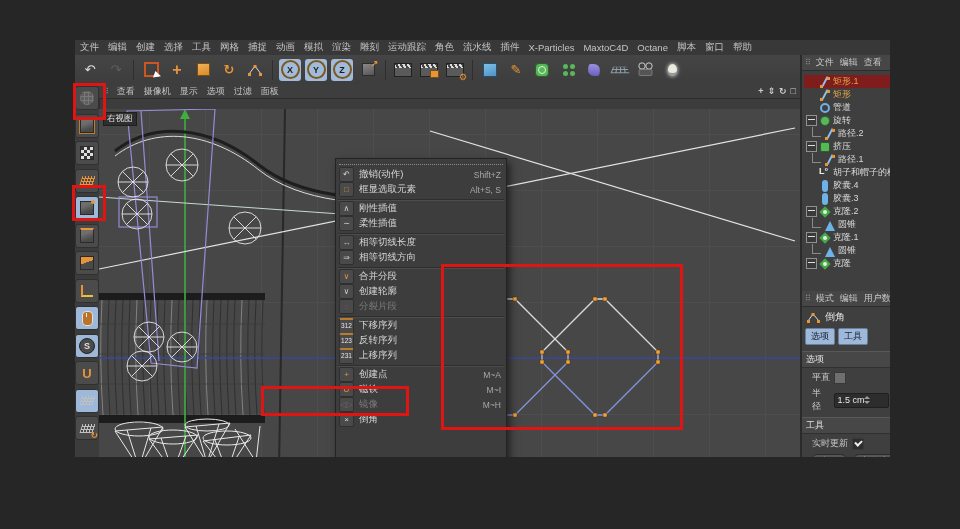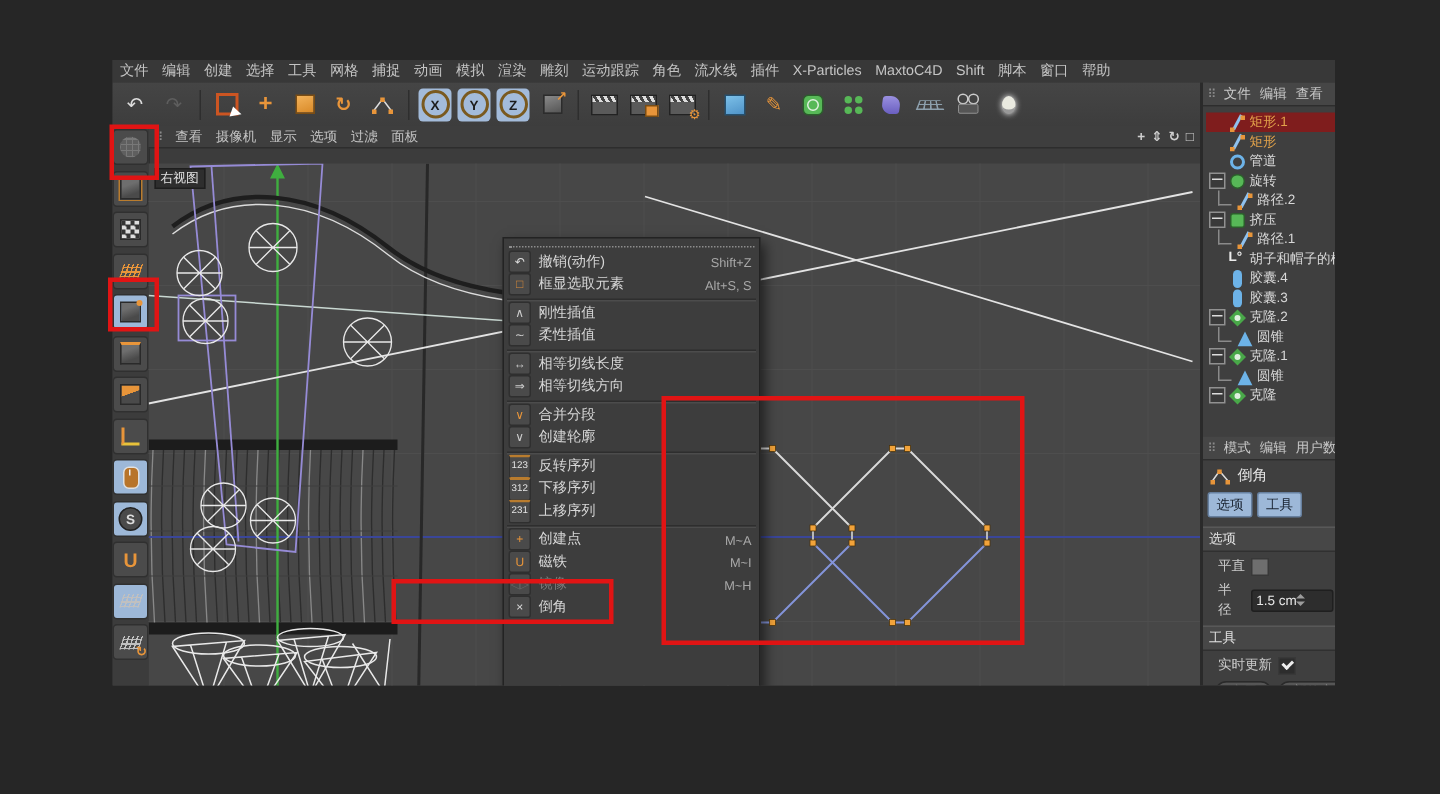--- a/index.html
+++ b/index.html
@@ -172,21 +172,21 @@
       <span class="mi">动画</span>
       <span class="mi">模拟</span>
       <span class="mi">渲染</span>
       <span class="mi">雕刻</span>
       <span class="mi">运动跟踪</span>
       <span class="mi">角色</span>
       <span class="mi">流水线</span>
       <span class="mi">插件</span>
       <span class="mi">X-Particles</span>
       <span class="mi">MaxtoC4D</span>
-      <span class="mi">Shift</span>
+      <span class="mi">Octane</span>
       <span class="mi">脚本</span>
       <span class="mi">窗口</span>
       <span class="mi">帮助</span>
     </div>
 
   <div class="toolbar">
     <div class="tool">
         <span class="g" style="color:#ddd">↶</span>
       </div>
     <div class="tool">
@@ -611,28 +611,32 @@
         </div>
         <div class="ctx-sep"></div>
         <div class="ctx-row">
           <span class="ctx-icon" style="color: rgb(232, 149, 58);">∨</span>
           <span class="ctx-label">合并分段</span>
         </div>
         <div class="ctx-row">
           <span class="ctx-icon" style="color: rgb(204, 204, 204);">∨</span>
           <span class="ctx-label">创建轮廓</span>
         </div>
+        <div class="ctx-row disabled">
+          <span class="ctx-icon" style="color: rgb(102, 102, 102);">::</span>
+          <span class="ctx-label">分裂片段</span>
+        </div>
         <div class="ctx-sep"></div>
+        <div class="ctx-row">
+          <span class="ctx-icon num">312</span>
+          <span class="ctx-label">下移序列</span>
+        </div>
         <div class="ctx-row">
           <span class="ctx-icon num">123</span>
           <span class="ctx-label">反转序列</span>
-        </div>
-        <div class="ctx-row">
-          <span class="ctx-icon num">312</span>
-          <span class="ctx-label">下移序列</span>
         </div>
         <div class="ctx-row">
           <span class="ctx-icon num">231</span>
           <span class="ctx-label">上移序列</span>
         </div>
         <div class="ctx-sep"></div>
         <div class="ctx-row">
           <span class="ctx-icon" style="color: rgb(232, 149, 58);">+</span>
           <span class="ctx-label">创建点</span>
           <span class="ctx-sc">M~A</span>

